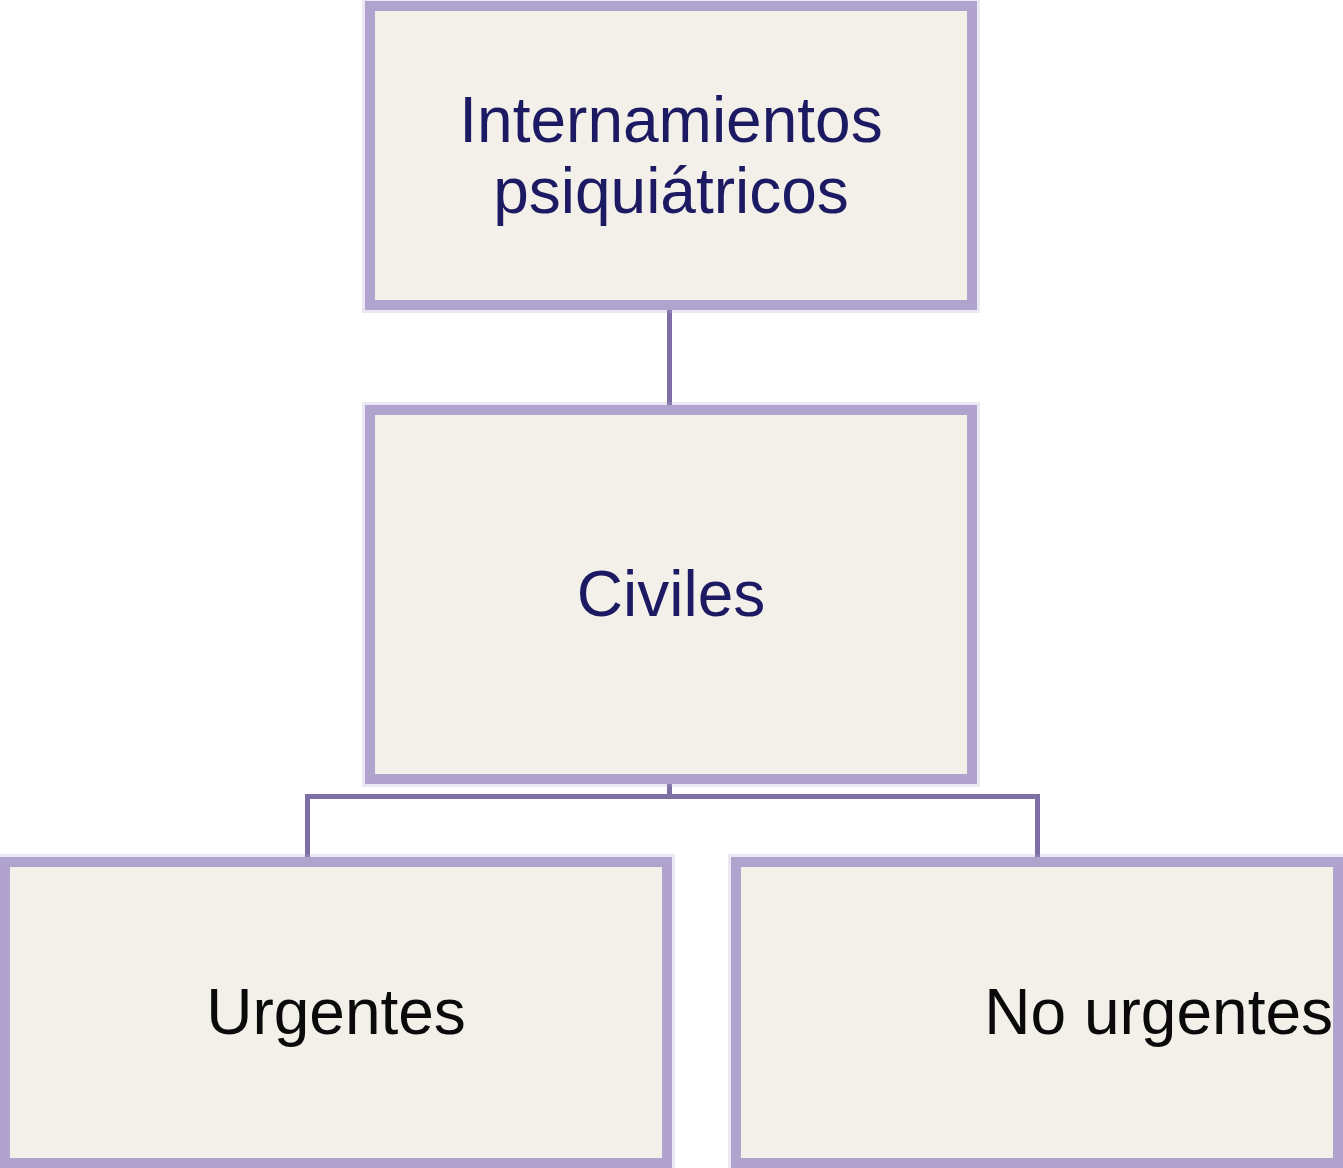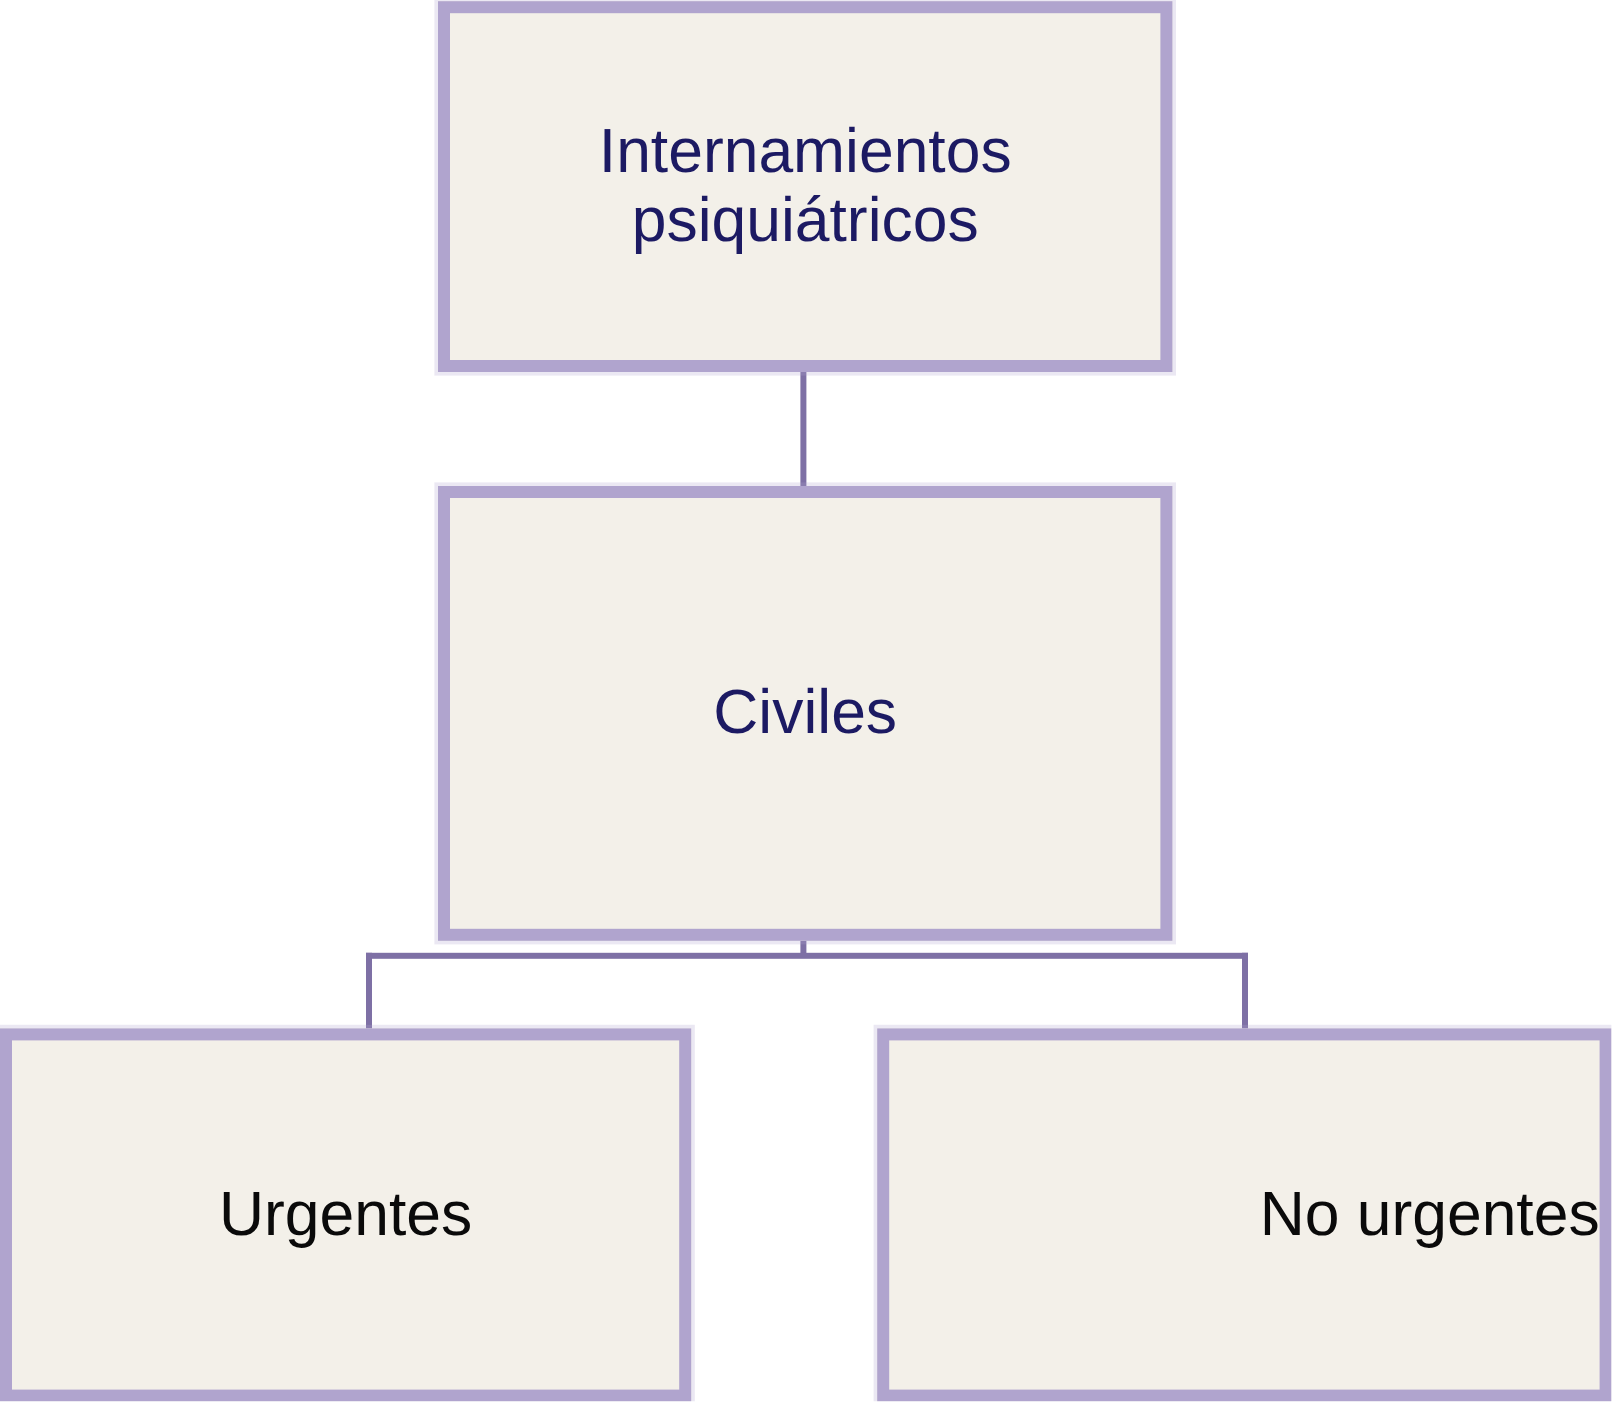--- a/index.html
+++ b/index.html
@@ -31,31 +31,31 @@
     border:10px solid var(--box-border);
     box-shadow:0 0 0 3px rgba(176,164,206,0.25);
     display:flex;
     align-items:center;
     justify-content:center;
     text-align:center;
     z-index:2;
   }
   .node-label{
     white-space:pre-line;
-    font-size:52px;
+    font-size:64px;
     line-height:1.1;
     letter-spacing:0px;
   }
   .lvl-title .node-label{color:var(--title-text);}
   .lvl-leaf  .node-label{color:var(--leaf-text);}
 
   
   #node-root      {left:365px; top:1px;   width:612px; height:309px;}
   #node-civiles   {left:365px; top:405px; width:612px; height:379px;}
-  #node-urgentes  {left:0px;   top:857px; width:576px; height:311px;}
+  #node-urgentes  {left:0px;   top:857px; width:672px; height:311px;}
   #node-nourgentes{left:731px; top:857px; width:612px; height:311px;justify-content:flex-end;}
 
   
   #conn-root-civiles {left:667px;  top:305px; width:5px;   height:128px;}
   #conn-civiles-stem {left:667px;  top:735px; width:5px;   height:62px;}
   #conn-branch       {left:305px;  top:794px; width:735px; height:5px;}
   #conn-drop-left    {left:305px;  top:794px; width:5px;   height:66px;}
   #conn-drop-right   {left:1035px; top:794px; width:5px;   height:66px;}
 </style>
 </head>

